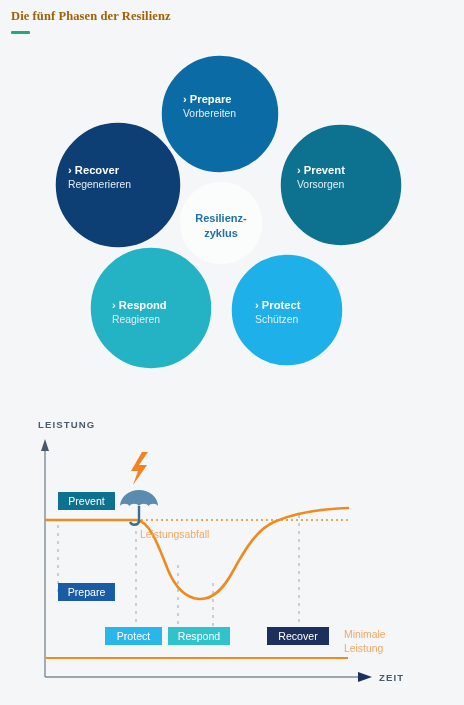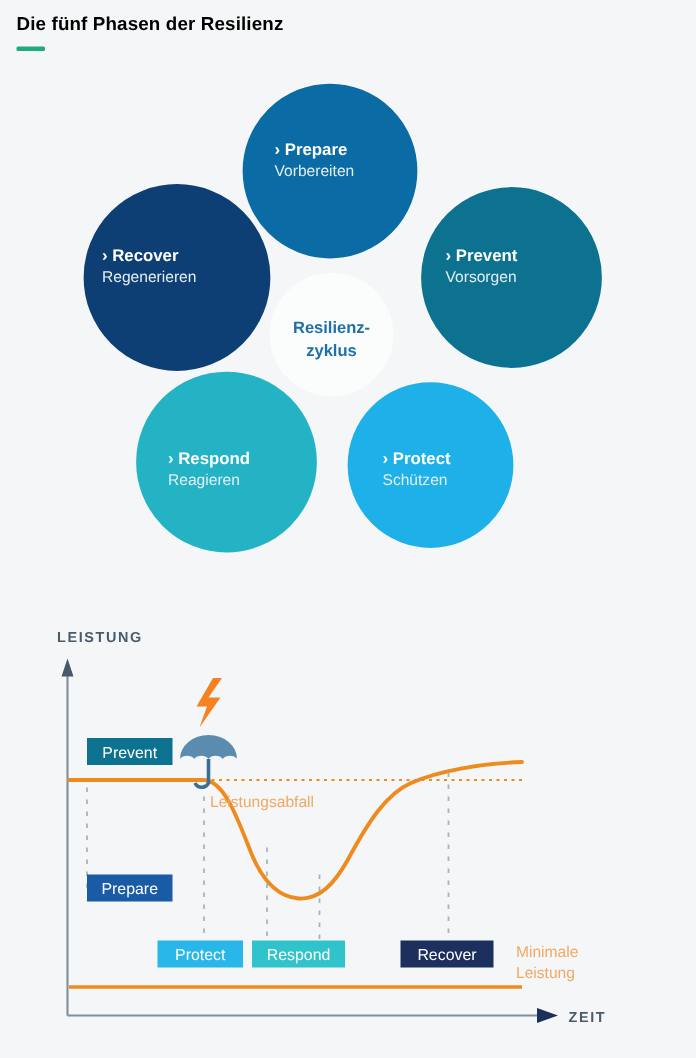--- a/index.html
+++ b/index.html
@@ -21,23 +21,24 @@
     left: 0; top: 0;
     width: 464px;
     padding: 0;
   }
   .page-title {
     position: absolute;
     left: 11px;
     top: 9px;
     font-size: 12.5px;
     font-weight: bold;
-    color: #000000;
+    color: #a16207;
     letter-spacing: 0.1px;
     white-space: nowrap;
+    font-family: Liberation Serif, serif;
   }
   .title-rule {
     position: absolute;
     left: 11px;
     top: 31px;
     width: 19px;
     height: 3px;
     background: #1fab7a;
     border-radius: 1px;
   }

